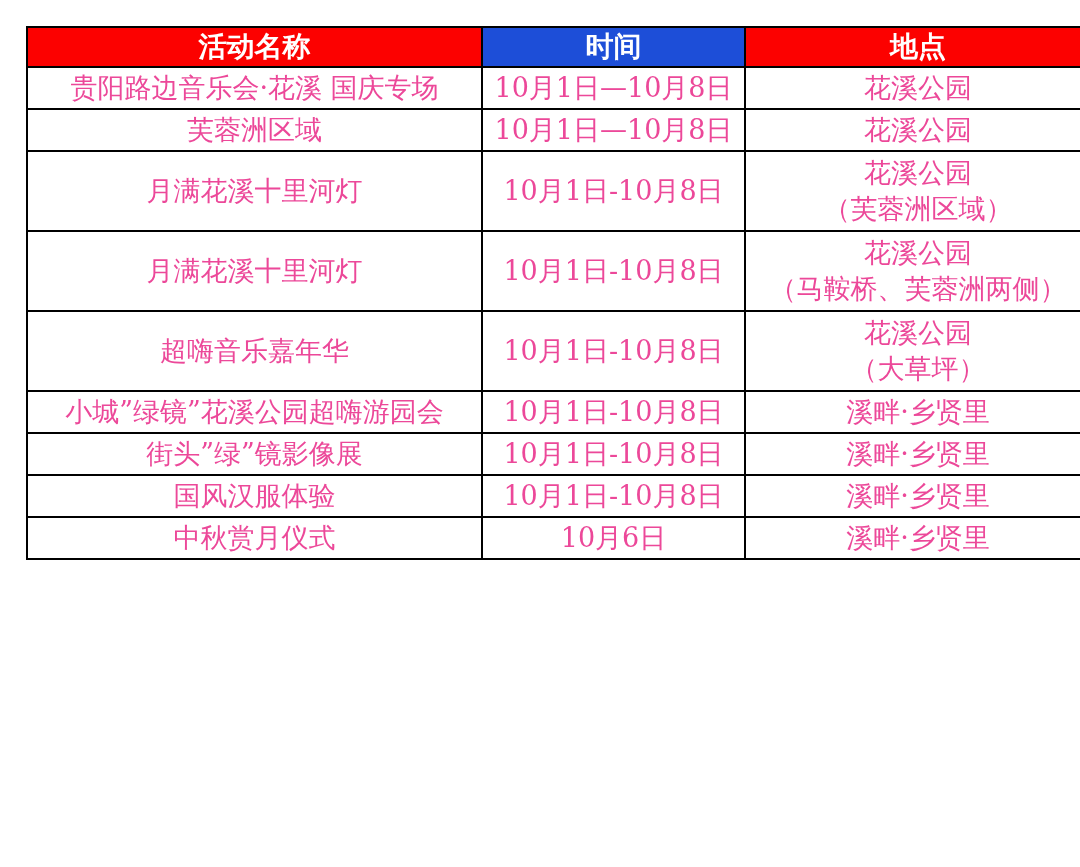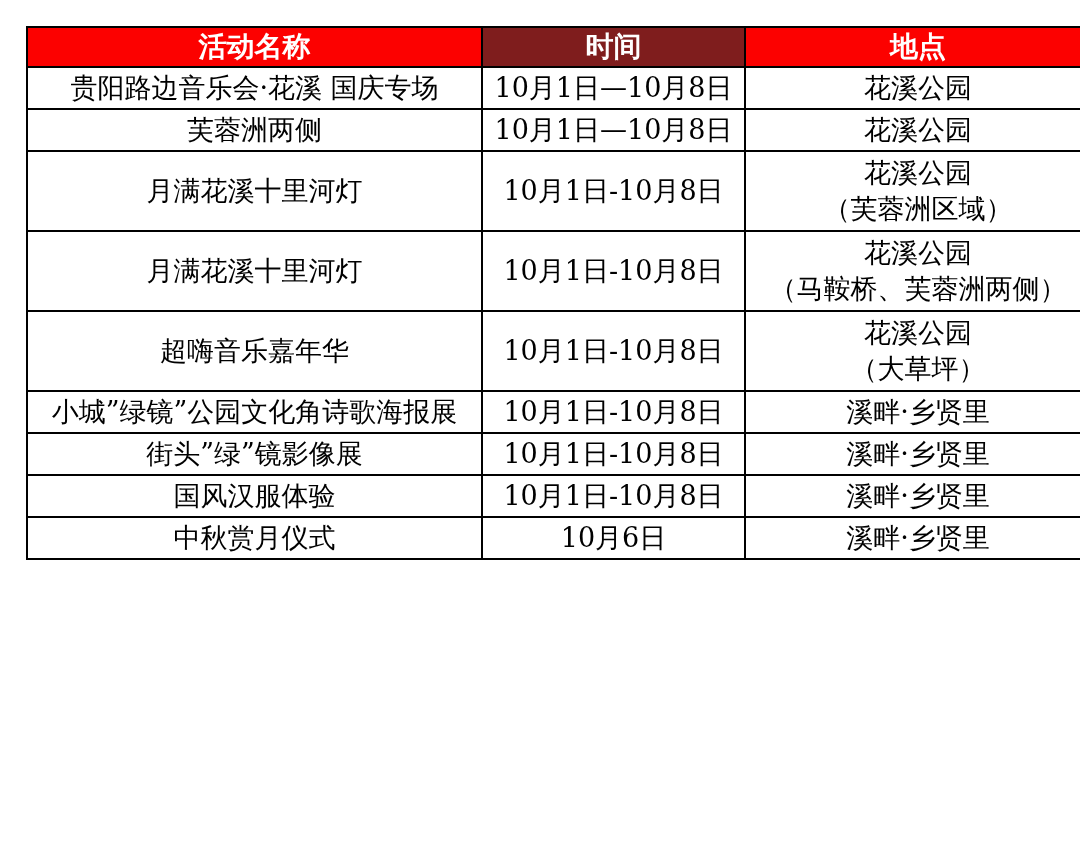--- a/index.html
+++ b/index.html
@@ -35,52 +35,52 @@
     height: 38px;
     font-family: "Liberation Sans", sans-serif;
     font-weight: bold;
     font-size: 28px;
     color: #ffffff;
     background: #fc0100;
   }
   tbody td {
     font-family: "DejaVu Serif", "Liberation Serif", serif;
     font-size: 27px;
-    color: #000000;
+    color: #ec4899;
     line-height: 1.32;
     height: 40px;
     white-space: pre-line;
   }
   tr.tall td { height: 78px; }
 </style>
 </head>
 <body>
 
 <div class="page">
   <table class="activity-table">
     <colgroup>
       <col class="c1">
         <col class="c2">
         <col class="c3">
     </colgroup>
     <thead>
       <tr>
         <th style="background: rgb(252, 1, 0); color: rgb(255, 255, 255);">活动名称</th>
-        <th style="background: #7f1d1d; color: rgb(255, 255, 255);">时间</th>
+        <th style="background: #1d4ed8; color: rgb(255, 255, 255);">时间</th>
         <th style="background: rgb(252, 1, 0); color: rgb(255, 255, 255);">地点</th>
       </tr>
     </thead>
     <tbody>
       <tr>
         <td>贵阳路边音乐会·花溪 国庆专场</td>
         <td>10月1日—10月8日</td>
         <td>花溪公园</td>
       </tr>
       <tr>
-        <td>芙蓉洲两侧</td>
+        <td>芙蓉洲区域</td>
         <td>10月1日—10月8日</td>
         <td>花溪公园</td>
       </tr>
       <tr class="tall">
         <td>月满花溪十里河灯</td>
         <td>10月1日-10月8日</td>
         <td>花溪公园
 （芙蓉洲区域）</td>
       </tr>
       <tr class="tall">
@@ -89,21 +89,21 @@
         <td>花溪公园
 （马鞍桥、芙蓉洲两侧）</td>
       </tr>
       <tr class="tall">
         <td>超嗨音乐嘉年华</td>
         <td>10月1日-10月8日</td>
         <td>花溪公园
 （大草坪）</td>
       </tr>
       <tr>
-        <td>小城”绿镜”公园文化角诗歌海报展</td>
+        <td>小城”绿镜”花溪公园超嗨游园会</td>
         <td>10月1日-10月8日</td>
         <td>溪畔·乡贤里</td>
       </tr>
       <tr>
         <td>街头”绿”镜影像展</td>
         <td>10月1日-10月8日</td>
         <td>溪畔·乡贤里</td>
       </tr>
       <tr>
         <td>国风汉服体验</td>

